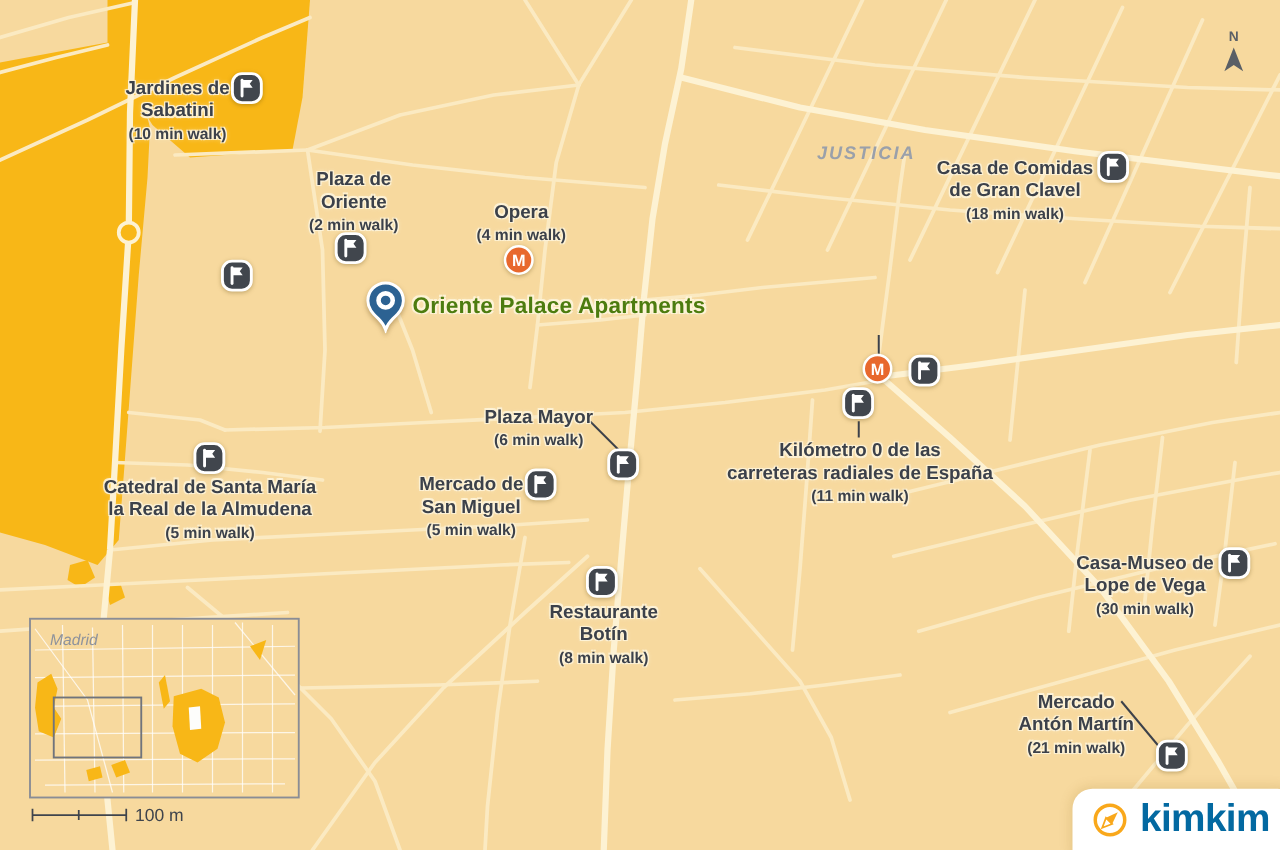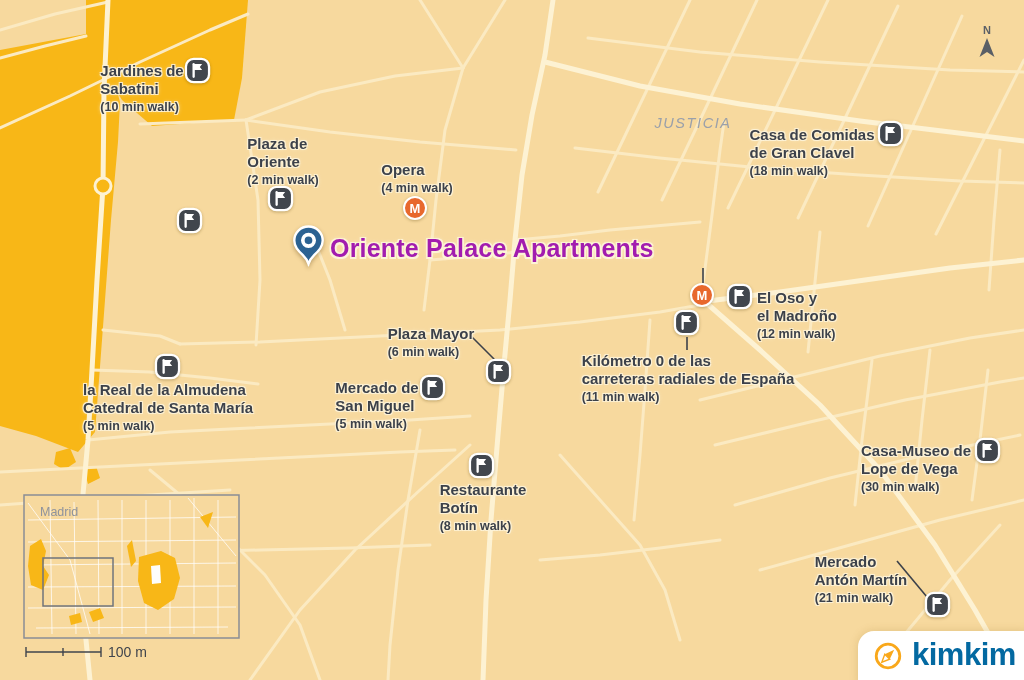--- a/index.html
+++ b/index.html
@@ -4,66 +4,66 @@
 <style>
   html,body{margin:0;padding:0;background:#e8e8e8;}
   .stage{
     position:relative;width:1024px;height:680px;overflow:hidden;
     background:#f7d99e;
     font-family:"Liberation Sans","DejaVu Sans",sans-serif;
   }
   .base{position:absolute;left:0;top:0;z-index:1;}
   
   .poi{
-    position:absolute;z-index:3;text-align:left;transform:translateX(-50%);
+    position:absolute;z-index:3;text-align:center;transform:translateX(-50%);
     color:#3c414a;white-space:nowrap;
   }
   .poi.left-align{transform:none;text-align:left;}
   .nm{
     font-size:15px;line-height:18px;font-weight:bold;
     text-shadow:-1px -1px 0 rgba(253,243,216,.9),1px -1px 0 rgba(253,243,216,.9),
                 -1px 1px 0 rgba(253,243,216,.9),1px 1px 0 rgba(253,243,216,.9),
                  0 0 4px rgba(253,243,216,.9);
   }
   .nm:empty{display:none;}
   .walk{
     font-size:12.5px;line-height:16px;font-weight:bold;margin-top:1px;
     text-shadow:-1px -1px 0 rgba(253,243,216,.9),1px -1px 0 rgba(253,243,216,.9),
                 -1px 1px 0 rgba(253,243,216,.9),1px 1px 0 rgba(253,243,216,.9),
                  0 0 4px rgba(253,243,216,.9);
   }
   .title{
     position:absolute;left:330px;top:234px;z-index:4;
-    font-size:25px;font-weight:bold;color:#a21caf;letter-spacing:.2px;
+    font-size:18px;font-weight:bold;color:#4d7c0f;letter-spacing:.2px;
     text-shadow:-1.5px -1.5px 0 rgba(253,243,216,.95),1.5px -1.5px 0 rgba(253,243,216,.95),
                 -1.5px 1.5px 0 rgba(253,243,216,.95),1.5px 1.5px 0 rgba(253,243,216,.95),
                  0 0 5px rgba(253,243,216,.95);
   }
   .justicia{
     position:absolute;left:693px;top:115px;z-index:2;transform:translateX(-50%);
-    font-size:14.5px;font-style:italic;color:#9aa0aa;letter-spacing:1.6px;font-weight:normal;
+    font-size:14.5px;font-style:italic;color:#9aa0aa;letter-spacing:1.6px;font-weight:bold;
   }
   
   .flag{position:absolute;width:27px;height:27px;z-index:2;
         filter:drop-shadow(0 1px 1.5px rgba(90,65,10,.35));}
   .metro{
     position:absolute;width:20px;height:20px;z-index:2;border-radius:50%;
     background:#e8682d;border:2.5px solid #ffffff;
     display:flex;align-items:center;justify-content:center;
     color:#fff;font-size:13px;font-weight:bold;
     filter:drop-shadow(0 1px 1.5px rgba(90,65,10,.35));
   }
   .pin{position:absolute;left:292px;top:224px;z-index:4;
        filter:drop-shadow(0 2px 2px rgba(80,50,0,.35));}
   
   .north{position:absolute;left:975px;top:24px;width:24px;z-index:3;text-align:center;color:#5a5f66;}
   .north .n{font-size:11px;font-weight:bold;line-height:12px;}
   
   .madrid{position:absolute;left:40px;top:505px;z-index:3;
-          font-size:12.5px;color:#8f939c;}
+          font-size:12.5px;font-style:italic;color:#8f939c;}
   .scalelabel{position:absolute;left:108px;top:644px;z-index:3;font-size:14px;color:#3f444c;}
   
   .brandcard{
     position:absolute;left:858px;top:631px;width:180px;height:64px;z-index:5;
     background:#ffffff;border-radius:16px;box-shadow:0 0 10px rgba(140,100,20,.2);
     display:flex;align-items:flex-start;padding:10px 0 0 15px;box-sizing:border-box;
   }
   .brandname{font-size:31px;font-weight:bold;color:#0369a1;margin-left:9px;
              letter-spacing:-.5px;line-height:28px;}
 </style>
@@ -218,47 +218,42 @@
   </div>
 
 
   <div class="poi" style="left:812px;top:126px">
     <div class="nm">Casa de Comidas</div>
     <div class="nm">de Gran Clavel</div>
     <div class="walk">(18 min walk)</div>
   </div>
 
 
-  <div class="poi left-align" style="left:757px;top:289px">
-    <div class="nm">El Oso y</div>
-    <div class="nm">el Madroño</div>
-    <div class="walk">(12 min walk)</div>
-  </div>
 
   <div class="poi" style="left:688px;top:352px">
     <div class="nm">Kilómetro 0 de las</div>
     <div class="nm">carreteras radiales de España</div>
     <div class="walk">(11 min walk)</div>
   </div>
 
   <div class="poi" style="left:431px;top:325px">
     <div class="nm">Plaza Mayor</div>
 
     <div class="walk">(6 min walk)</div>
   </div>
 
   <div class="poi" style="left:377px;top:379px">
     <div class="nm">Mercado de</div>
     <div class="nm">San Miguel</div>
     <div class="walk">(5 min walk)</div>
   </div>
 
   <div class="poi" style="left:168px;top:381px">
+    <div class="nm">Catedral de Santa María</div>
     <div class="nm">la Real de la Almudena</div>
-    <div class="nm">Catedral de Santa María</div>
     <div class="walk">(5 min walk)</div>
   </div>
 
   <div class="poi" style="left:483px;top:481px">
     <div class="nm">Restaurante</div>
     <div class="nm">Botín</div>
     <div class="walk">(8 min walk)</div>
   </div>
 
   <div class="poi" style="left:916px;top:442px">

